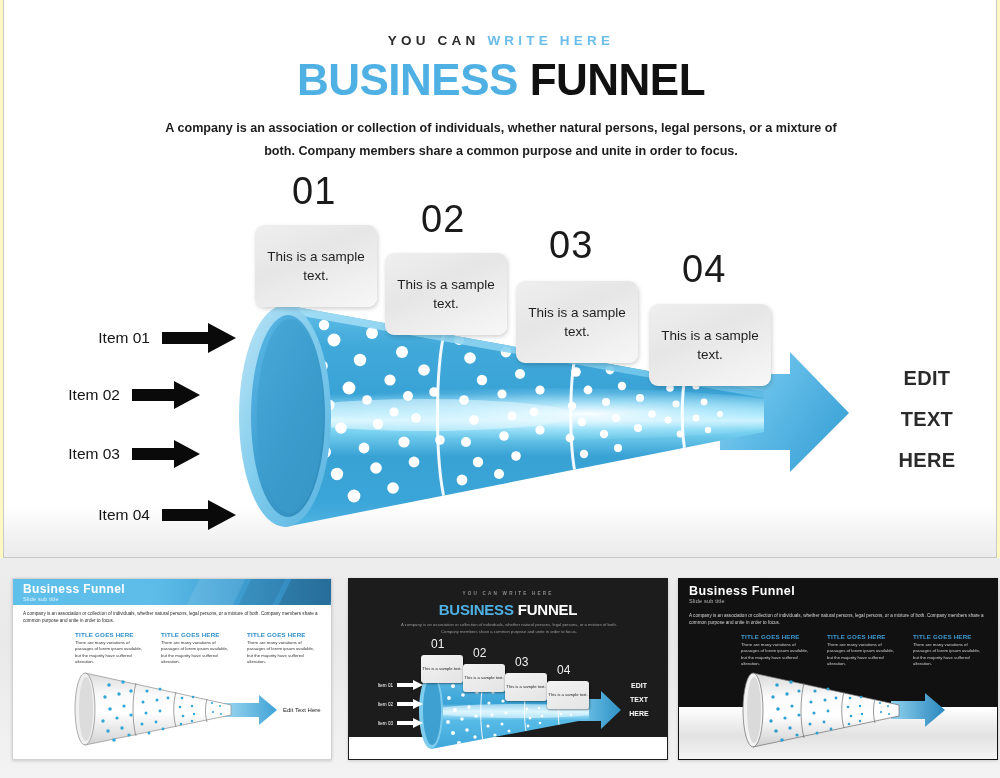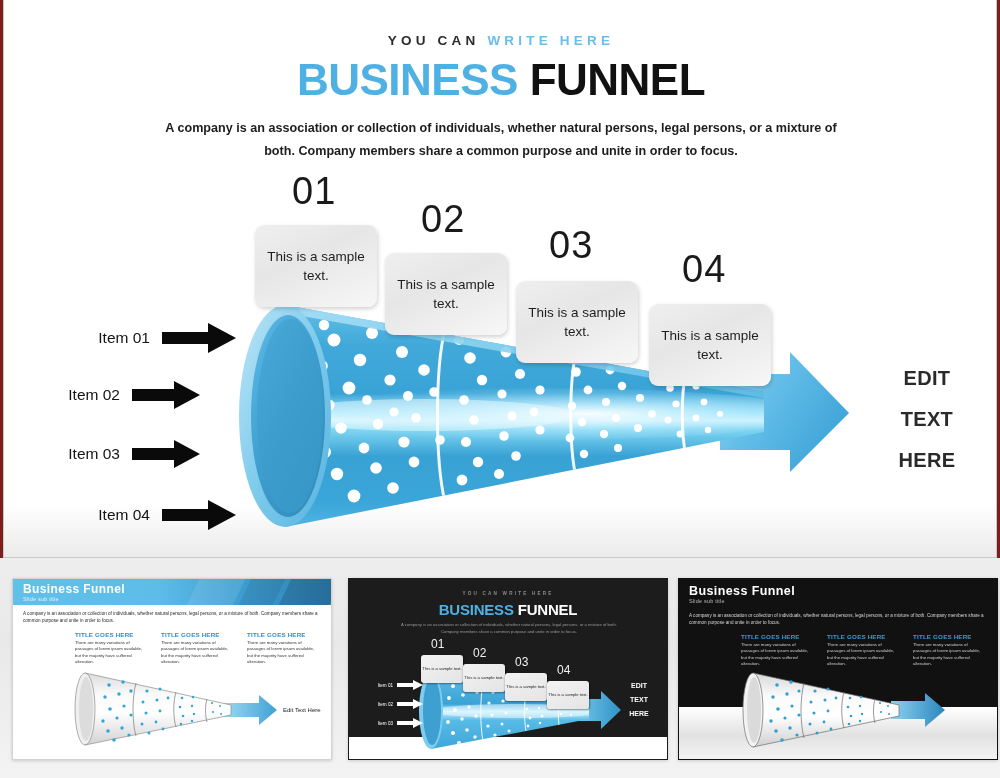--- a/index.html
+++ b/index.html
@@ -2,21 +2,21 @@
 <html><head>
 <meta charset="utf-8">
 <style>
   html,body{margin:0;padding:0;}
   body{
     width:1000px;height:778px;overflow:hidden;
     background:#ffffff;
     font-family:"Liberation Sans", sans-serif;
     -webkit-font-smoothing:antialiased;
   }
-  .page{position:relative;width:1000px;height:778px;background:#7f1d1d;}
+  .page{position:relative;width:1000px;height:778px;background:#fef9c3;}
 
   
   .slide{
     position:absolute;left:3px;top:0;width:994px;height:558px;
     background:#ffffff;
     border-left:1px solid #c9c9c9;
     border-right:1px solid #c9c9c9;
     border-bottom:1px solid #c9c9c9;
     box-sizing:border-box;
     overflow:hidden;

